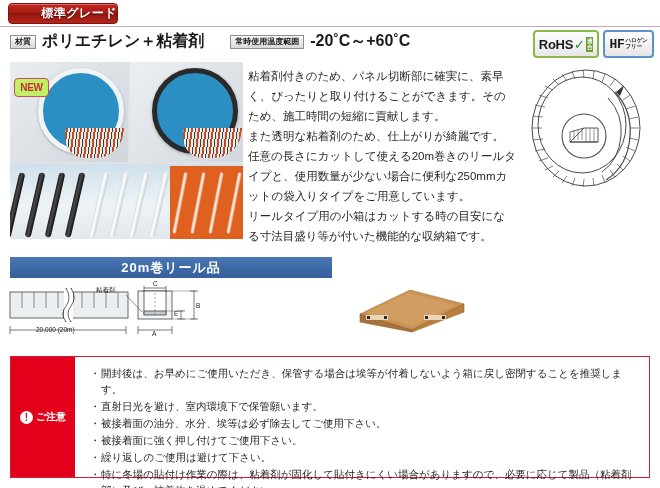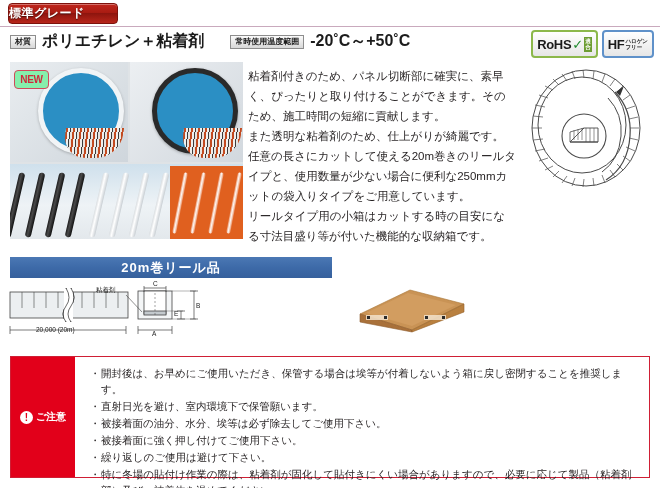--- a/index.html
+++ b/index.html
@@ -26,21 +26,21 @@
     top: 3px;
     display: flex;
     gap: 8px;
   }
   .tab {
     width: 108px;
     height: 19px;
     border-radius: 4px;
     display: flex;
     align-items: center;
-    justify-content: flex-start;
+    justify-content: flex-end;
     font-size: 12px;
     font-weight: bold;
     color: #ffffff;
     letter-spacing: 0.5px;
     text-shadow: 0 1px 1px rgba(0,0,0,.55);
     box-shadow: inset 0 1px 0 rgba(255,255,255,.35);
   }
   .tab.red {
     background: linear-gradient(to bottom, #c0261c 0%, #a81b12 48%, #8e150e 50%, #b8251a 100%);
     border: 1px solid #7d120c;
@@ -102,21 +102,21 @@
   .badge {
     display: flex;
     align-items: center;
     height: 21px;
     padding: 12px 4px;
     border-radius: 4px;
     background: linear-gradient(to bottom, #ffffff, #e6e6e6);
     box-sizing: border-box;
   }
   .badge.rohs { border: 2px solid #8cb84b; }
-  .badge.hf   { border: 2px solid #5f91c9; }
+  .badge.hf   { border: 2px solid #5f91c9; font-family: Liberation Mono, monospace; }
   .badge-main {
     font-size: 13px;
     font-weight: bold;
     color: #1b1b1b;
     letter-spacing: -0.3px;
   }
   .check {
     color: #1f8a2e;
     font-size: 13px;
     font-weight: bold;
@@ -201,25 +201,25 @@
     position: absolute;
     left: 160px; top: 2px; width: 73px; height: 73px;
     background: #e0601f;
   }
   .strip.clear {
     background: linear-gradient(to right, rgba(255,255,255,.35), rgba(255,255,255,.95) 45%, rgba(255,255,255,.3));
   }
 
   .new-badge {
     position: absolute;
-    left: 4px; top: 8px;
+    left: 4px; top: 16px;
     width: 33px; height: 17px;
     border-radius: 4px;
     border: 1.5px solid #cf4a5a;
-    background: #86efac;
+    background: #bef264;
     color: #d0283c;
     font-size: 10px;
     font-weight: bold;
     display: flex;
     align-items: center;
     justify-content: center;
     letter-spacing: -0.3px;
     z-index: 5;
   }
 
@@ -360,21 +360,21 @@
     </div>
   </div>
 
   <div class="header-rule"></div>
 
   <div class="spec-row">
     <span class="chip">材質</span>
     <span class="spec-value">ポリエチレン＋粘着剤</span>
     <span class="spec-gap"></span>
     <span class="chip">常時使用温度範囲</span>
-    <span class="spec-value">-20˚C～+50˚C</span>
+    <span class="spec-value">-20˚C～+60˚C</span>
   </div>
 
   <div class="badges">
     <div class="badge rohs">
       <span class="badge-main">RoHS</span>
       <span class="check">✓</span>
       <span class="badge-sub">
         <span>適</span><br>
         <span>合</span>
       </span>

